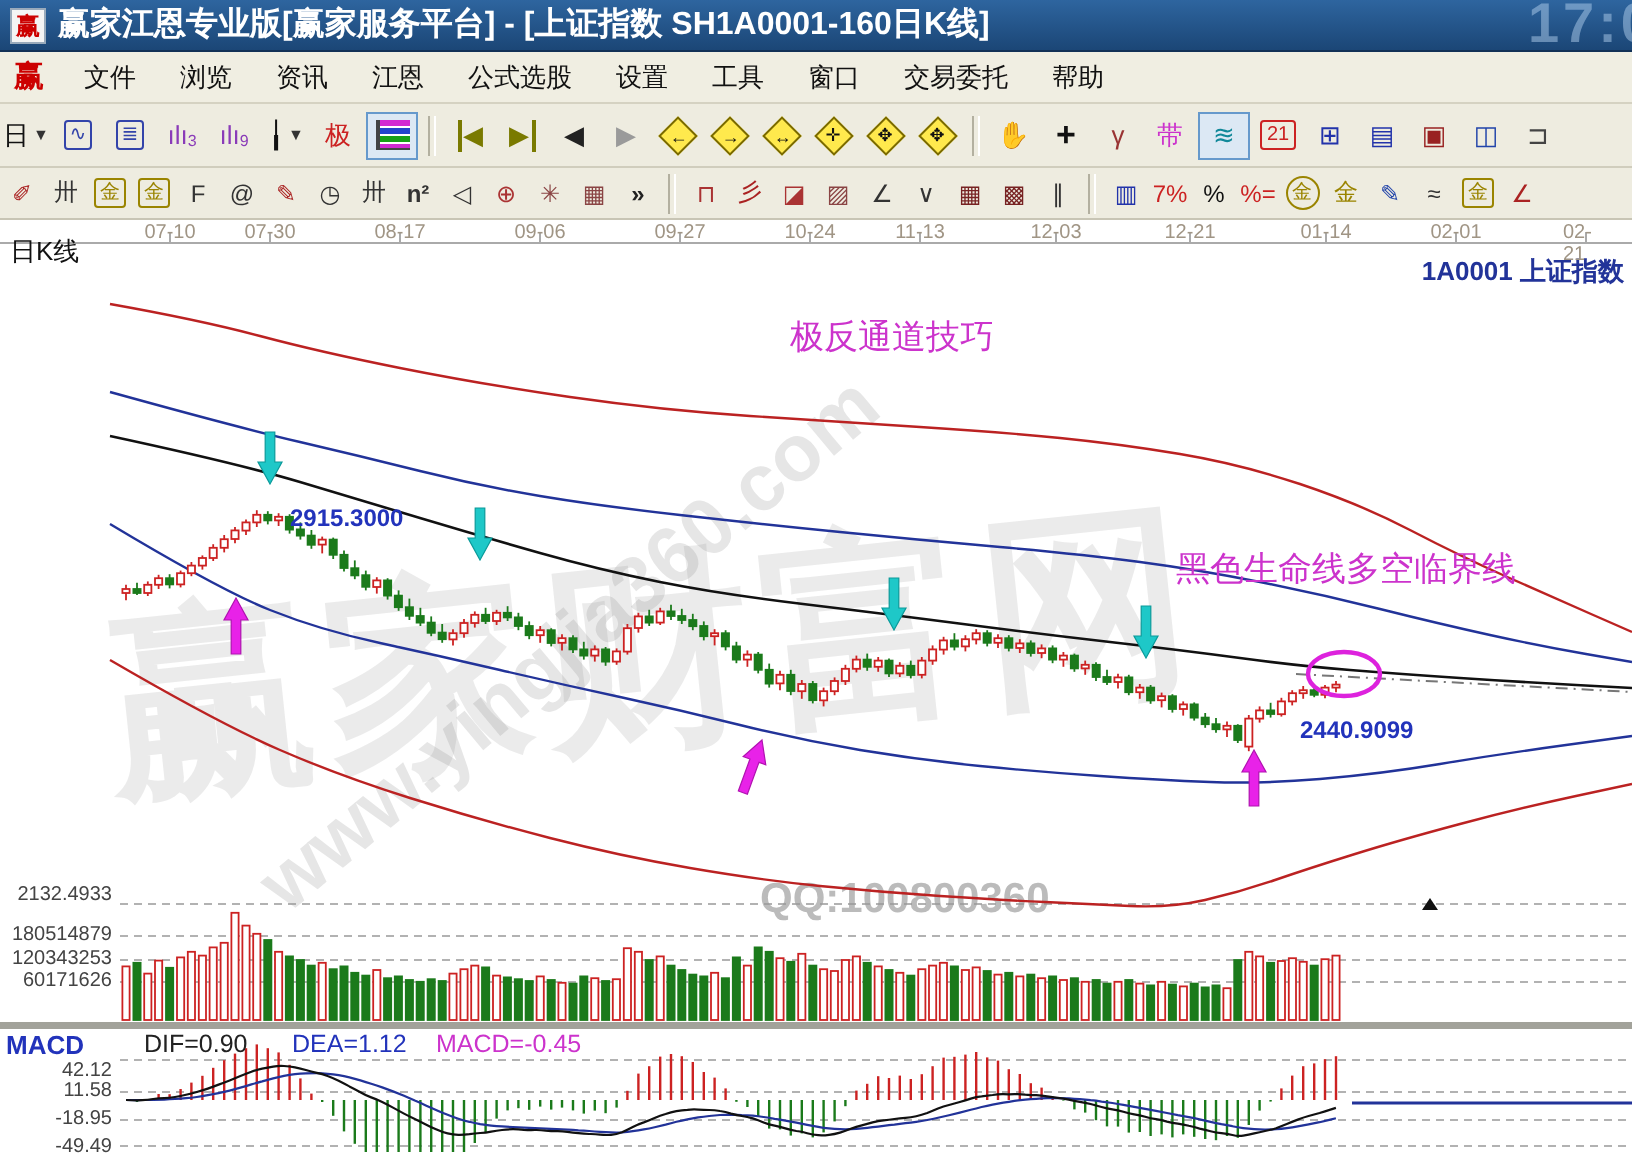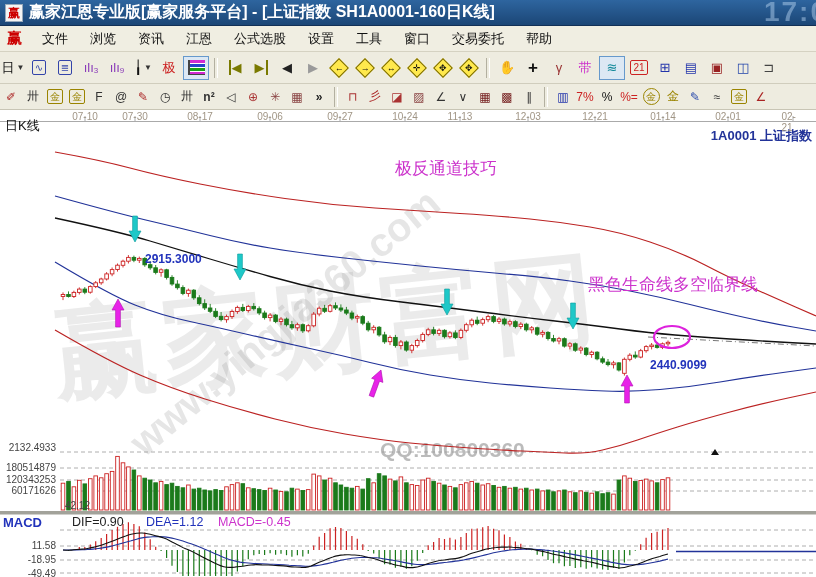--- a/index.html
+++ b/index.html
@@ -796,21 +796,21 @@
     </div>
     <div class="lbl ann" style="left:588px;top:163px;">黑色生命线多空临界线</div>
 
     <div class="lbl z3" style="left:145px;top:142px;font-size:12px;font-weight:bold;color:#2233bb;">2915.3000</div>
     <div class="lbl z3" style="left:650px;top:248px;font-size:12px;font-weight:bold;color:#2233bb;">2440.9099</div>
 
     <div class="axl" style="top:332px;">2132.4933</div>
     <div class="axl" style="top:352px;">180514879</div>
     <div class="axl" style="top:364px;">120343253</div>
     <div class="axl" style="top:375px;">60171626</div>
-    <div class="axl" style="top:390px;padding-left:34px;">42.12</div>
+    <div class="axl" style="top:420px;">42.12</div>
     <div class="axl" style="top:430px;">11.58</div>
     <div class="axl" style="top:444px;">-18.95</div>
     <div class="axl" style="top:458px;">-49.49</div>
 
     <div class="lbl z3" style="left:3px;top:405px;font-size:13px;font-weight:bold;color:#2233bb;">MACD</div>
     <div class="lbl z3" style="left:72px;top:405px;font-size:12.5px;color:#222;">DIF=0.90</div>
     <div class="lbl z3" style="left:146px;top:405px;font-size:12.5px;color:#2233bb;">DEA=1.12</div>
     <div class="lbl z3" style="left:218px;top:405px;font-size:12.5px;color:#cc33cc;">MACD=-0.45</div>
   <span class="date-lbl" style="left: 85px;">07-10</span>
       <span class="date-lbl" style="left: 135px;">07-30</span>

